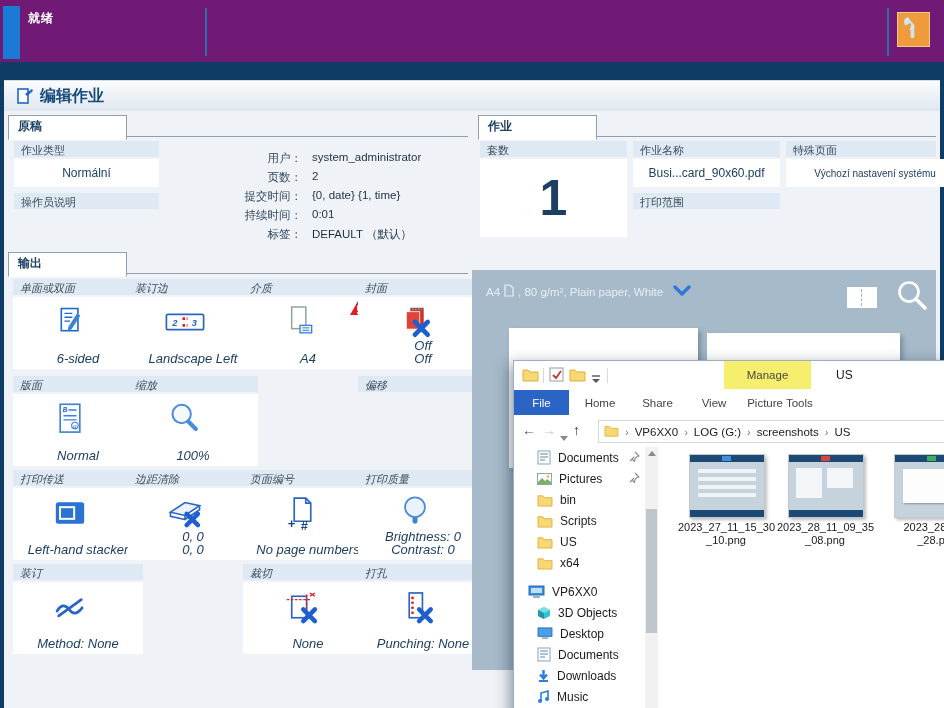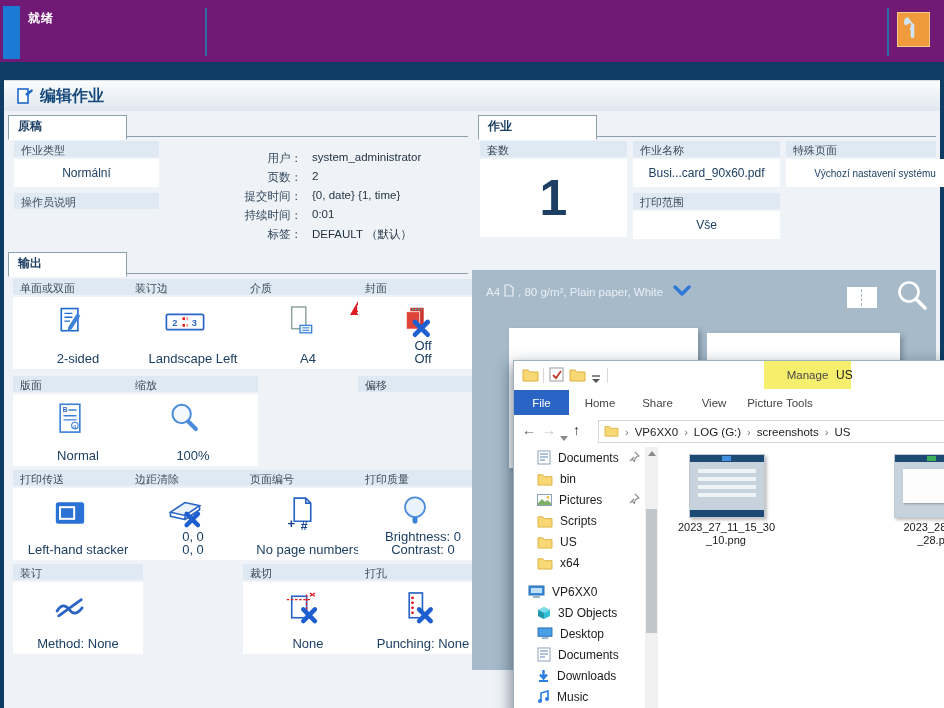--- a/index.html
+++ b/index.html
@@ -16,39 +16,39 @@
   #titlebar{left:0;top:0;width:936px;height:30px;background:linear-gradient(#fbfcfd,#dfe7ef);}
   #apptitle{left:36px;top:5px;font-size:16px;font-weight:bold;color:#164a7c;}
   .sec-tab{height:21px;background:#fff;border:1px solid #8fa0ad;border-bottom:1px solid #fff;
     font-size:12px;font-weight:bold;color:#1d3f63;padding:2px 0 0 9px;z-index:3;}
   .sec-line{height:1px;background:#8fa0ad;z-index:2;}
   .band{background:#dfe9f3;color:#3a4a58;font-size:11px;padding:2px 0 0 7px;height:14px;}
   .wrow{background:#fff;color:#1d3f63;font-size:12px;display:flex;align-items:center;justify-content:center;}
   .ik{color:#33475c;font-size:11.5px;text-align:right;}
   .iv{color:#1f2f40;font-size:11.5px;}
   
-  .tile{width:130px;}
+  .tile{width:130px;font-style:italic;}
   .tile .tbox{position:relative;margin-top:2px;height:72px;background:#fff;
     display:flex;flex-direction:column;align-items:center;justify-content:flex-end;padding-bottom:4px;box-sizing:border-box;}
   .ticon{position:absolute;top:4px;left:0;width:113px;height:42px;display:flex;align-items:center;justify-content:center;}
   .tval{font-size:13px;color:#1d3f63;text-align:center;line-height:13px;max-width:108px;}
   .warn{position:absolute;top:3px;right:6px;}
   
   #preview{left:468px;top:189px;width:464px;height:400px;background:#a6bac9;}
   #media-line{left:14px;top:14px;color:#e8eef5;font-size:11.5px;display:flex;align-items:center;gap:4px;cursor:pointer;}
   .page{background:#fff;box-shadow:3px 3px 5px rgba(40,60,80,.35);}
   #spread-icon{left:375px;top:17px;width:30px;height:21px;background:#fff;cursor:pointer;}
   #spread-icon div{position:absolute;left:14px;top:2px;width:1px;height:17px;border-left:1px dashed #9fb2c1;}
   
   #explorer{left:513px;top:360px;width:460px;height:400px;background:#fff;border:1px solid #9fb0bd;
     box-shadow:-3px 4px 14px rgba(10,30,50,.45);z-index:10;}
   #ex-title{left:0;top:0;width:100%;height:28px;background:#fff;}
   .qat-sep{top:7px;width:1px;height:15px;background:#d9d9d9;}
   #manage-tab{left:210px;top:0;width:87px;height:28px;background:#f6ee6d;color:#494949;font-size:11.5px;
-    display:flex;align-items:center;justify-content:center;cursor:pointer;margin-left:40px;}
+    display:flex;align-items:center;justify-content:center;cursor:pointer;}
   #ex-ustitle{left:322px;top:7px;font-size:12px;color:#1a1a1a;}
   #ex-tabs{left:0;top:28px;width:100%;height:26px;background:#fff;border-bottom:1px solid #dcdcdc;}
   .ex-tab{position:absolute;top:1px;height:25px;display:flex;align-items:center;justify-content:center;
     font-size:11.5px;color:#444;cursor:pointer;}
   #tab-file{left:0;width:55px;background:#2a64c5;color:#fff;}
   #ex-addr{left:0;top:54px;width:100%;height:32px;background:#fff;}
   .nav-a{position:absolute;top:7px;font-size:14px;color:#555;cursor:pointer;}
   #addr-field{left:84px;top:5px;width:342px;height:21px;border:1px solid #d6d6d6;background:#fff;
     display:flex;align-items:center;gap:5px;font-size:11.5px;color:#222;padding-left:5px;cursor:text;}
   .crumb{cursor:pointer;}
@@ -118,36 +118,35 @@
   <div class="abs ik" style="left:150px;top:127px;width:148px">持续时间：</div>
   <div class="abs iv" style="left:308px;top:127px">0:01</div>
   <div class="abs ik" style="left:150px;top:146px;width:148px">标签：</div>
   <div class="abs iv" style="left:308px;top:146px">DEFAULT （默认）</div>
 
   <div class="abs band" style="left:476px;top:60px;width:140px">套数</div>
   <div class="abs wrow" style="left:476px;top:78px;width:147px;height:78px;font-size:50px;font-weight:bold">1</div>
   <div class="abs band" style="left:629px;top:60px;width:140px">作业名称</div>
   <div class="abs wrow" style="left:629px;top:78px;width:147px;height:28px">Busi...card_90x60.pdf</div>
   <div class="abs band" style="left:629px;top:112px;width:140px">打印范围</div>
-  <div class="abs wrow" style="left:629px;top:130px;width:147px;height:28px">Vše</div>
   <div class="abs band" style="left:782px;top:60px;width:143px">特殊页面</div>
   <div class="abs wrow" style="left:782px;top:78px;width:178px;height:28px;font-size:10px">Výchozí nastavení systému</div>
 
   <div class="abs tile" style="left:9px;top:198px">
     <div class="band">单面或双面</div>
     <div class="tbox">
         <div class="ticon">
       <svg width="38" height="38" viewBox="0 0 48 48">
             <rect x="13" y="7" width="21" height="28" fill="#fff" stroke="#1e68cb" stroke-width="2"></rect>
             <path d="M17 13h10M17 18h10M17 23h7" stroke="#1e68cb" stroke-width="1.6"></path>
             <path d="M22 30 L33 13 l4 3 L26 33 l-5 2 Z" fill="#3b82d8"></path>
           </svg>
     </div>
         <div class="tval">
-          <div>2-sided</div>
+          <div>6-sided</div>
           <div></div>
         </div>
       </div>
   </div>
   <div class="abs tile" style="left:124px;top:198px">
     <div class="band">装订边</div>
     <div class="tbox">
         <div class="ticon">
       <svg width="44" height="30" viewBox="0 0 52 30">
             <rect x="4" y="6" width="44" height="18" rx="2" fill="#fff" stroke="#2a64c5" stroke-width="2"></rect>
@@ -455,35 +454,35 @@
       <svg width="14" height="15" viewBox="0 0 14 15">
           <rect x="1" y="1" width="12" height="13" fill="#fff" stroke="#8ba2bc"></rect>
           <path d="M3 4h8M3 7h8M3 10h5" stroke="#5b84b5" stroke-width="1"></path>
         </svg>
       <span>Documents</span>
       <span class="pin"><svg width="11" height="11" viewBox="0 0 11 11">
             <path d="M6 1 l4 4 l-2 .5 l-2 2 l-.5 3 l-2.5 -2.5 L1 10 M3 8 l2 -2" stroke="#8a8a8a" fill="none" stroke-width="1.1"></path>
           </svg></span>
     </div>
     <div class="side-item">
-      <svg width="16" height="14" viewBox="0 0 17 15">
-          <path d="M1 3 h5 l2 2 h8 v9 h-15 Z" fill="#f8d775" stroke="#dcb13f"></path>
-        </svg>
-      <span>bin</span>
-    </div>
-    <div class="side-item">
       <svg width="15" height="12" viewBox="0 0 15 12">
           <rect x="0.5" y="0.5" width="14" height="11" fill="#fff" stroke="#8ba2bc"></rect>
           <path d="M1 9 l4 -4 l3 3 l2 -2 l4 3 v2 h-13 Z" fill="#7fb069"></path>
           <circle cx="11" cy="3.5" r="1.4" fill="#f3c04b"></circle>
         </svg>
       <span>Pictures</span>
       <span class="pin"><svg width="11" height="11" viewBox="0 0 11 11">
             <path d="M6 1 l4 4 l-2 .5 l-2 2 l-.5 3 l-2.5 -2.5 L1 10 M3 8 l2 -2" stroke="#8a8a8a" fill="none" stroke-width="1.1"></path>
           </svg></span>
+    </div>
+    <div class="side-item">
+      <svg width="16" height="14" viewBox="0 0 17 15">
+          <path d="M1 3 h5 l2 2 h8 v9 h-15 Z" fill="#f8d775" stroke="#dcb13f"></path>
+        </svg>
+      <span>bin</span>
     </div>
     <div class="side-item">
       <svg width="16" height="14" viewBox="0 0 17 15">
           <path d="M1 3 h5 l2 2 h8 v9 h-15 Z" fill="#f8d775" stroke="#dcb13f"></path>
         </svg>
       <span>Scripts</span>
     </div>
     <div class="side-item">
       <svg width="16" height="14" viewBox="0 0 17 15">
           <path d="M1 3 h5 l2 2 h8 v9 h-15 Z" fill="#f8d775" stroke="#dcb13f"></path>
@@ -557,20 +556,33 @@
         <div class="mrow" style="top:22px"></div>
       <div class="mrow" style="top:30px"></div>
         <div class="mrow" style="top:38px"></div>
       <div class="ftr"></div>
     </div>
     <div class="cap">
       <div>2023_27_11_15_30</div>
         <div>_10.png</div>
     </div>
   </div>
+  <div class="thumb" style="left:274px;top:93px">
+    <div class="shot">
+      <div class="hdr"></div>
+        <div class="chip" style="background:#d8453c"></div>
+      <div style="position:absolute;left:7px;top:13px;width:26px;height:30px;background:#f2f6f9"></div>
+      <div style="position:absolute;left:38px;top:13px;width:26px;height:20px;background:#f2f6f9"></div>
+      <div class="ftr"></div>
+    </div>
+    <div class="cap">
+      <div>2023_28_11_09_35</div>
+        <div>_08.png</div>
+    </div>
+  </div>
   <div class="thumb" style="left:380px;top:93px">
     <div class="shot">
       <div class="hdr"></div>
         <div class="chip" style="background:#3fae5a"></div>
       <div style="position:absolute;left:8px;top:14px;width:44px;height:34px;background:#fdfdfd;box-shadow:1px 1px 2px rgba(0,0,0,.3)"></div>
     </div>
     <div class="cap">
       <div>2023_28_1</div>
         <div>_28.p</div>
     </div>

